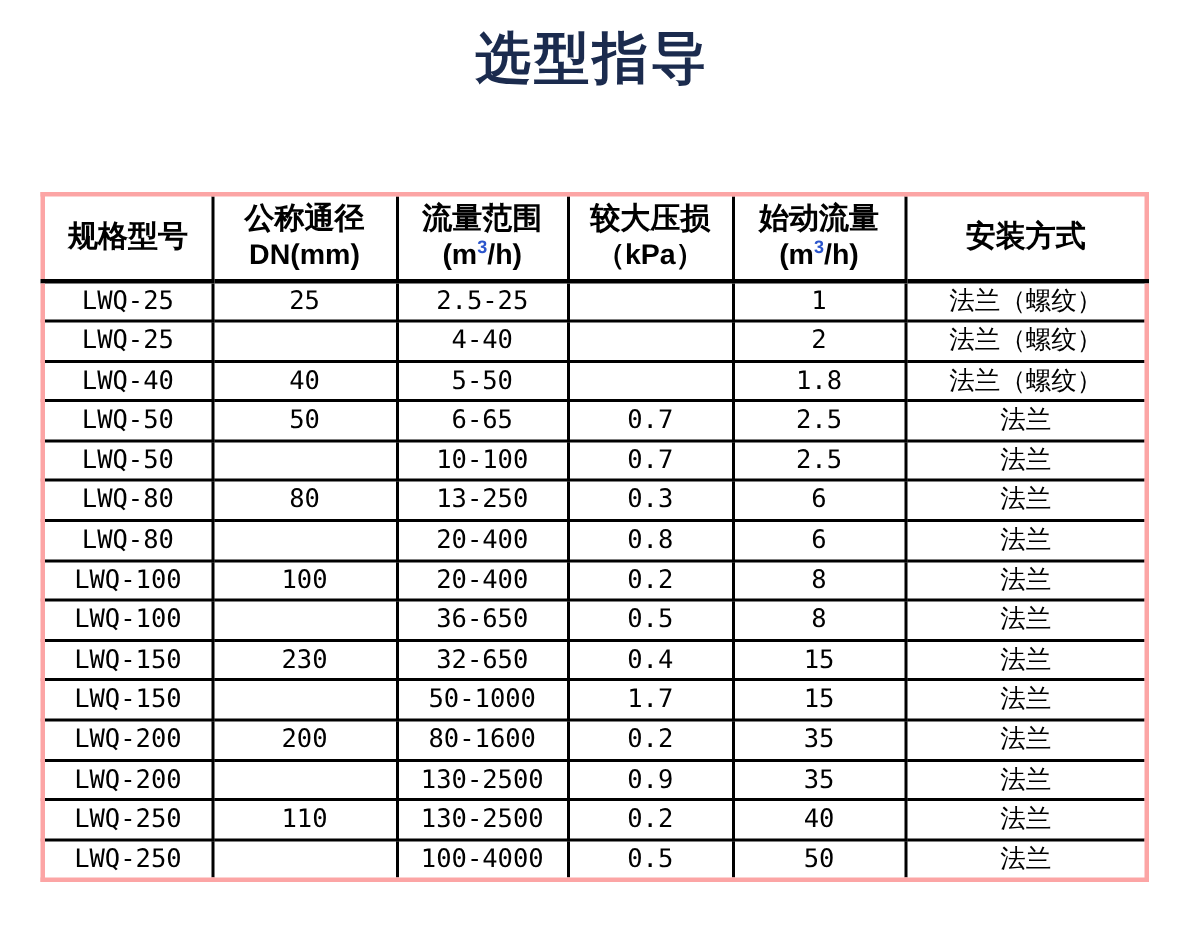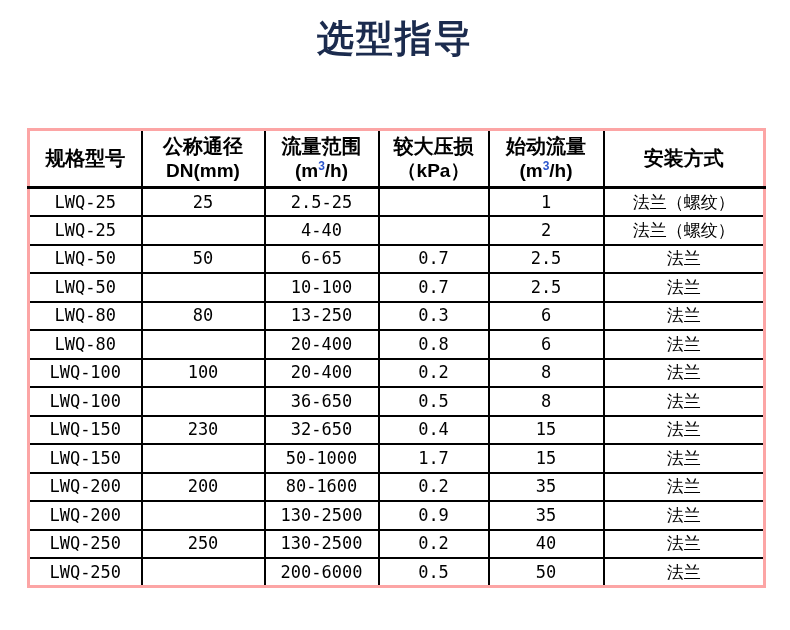--- a/index.html
+++ b/index.html
@@ -130,20 +130,28 @@
         </tr>
         <tr>
           <td>LWQ-25</td>
           <td></td>
           <td>4-40</td>
           <td></td>
           <td>2</td>
           <td>法兰（螺纹）</td>
         </tr>
         <tr>
+          <td>LWQ-40</td>
+          <td>40</td>
+          <td>5-50</td>
+          <td></td>
+          <td>1.8</td>
+          <td>法兰（螺纹）</td>
+        </tr>
+        <tr>
           <td>LWQ-50</td>
           <td>50</td>
           <td>6-65</td>
           <td>0.7</td>
           <td>2.5</td>
           <td>法兰</td>
         </tr>
         <tr>
           <td>LWQ-50</td>
           <td></td>
@@ -211,30 +219,30 @@
         <tr>
           <td>LWQ-200</td>
           <td></td>
           <td>130-2500</td>
           <td>0.9</td>
           <td>35</td>
           <td>法兰</td>
         </tr>
         <tr>
           <td>LWQ-250</td>
-          <td>250</td>
+          <td>110</td>
           <td>130-2500</td>
           <td>0.2</td>
           <td>40</td>
           <td>法兰</td>
         </tr>
         <tr>
           <td>LWQ-250</td>
           <td></td>
-          <td>200-6000</td>
+          <td>100-4000</td>
           <td>0.5</td>
           <td>50</td>
           <td>法兰</td>
         </tr>
       </tbody>
   </table>
 
 </div>
 
 </body></html>

